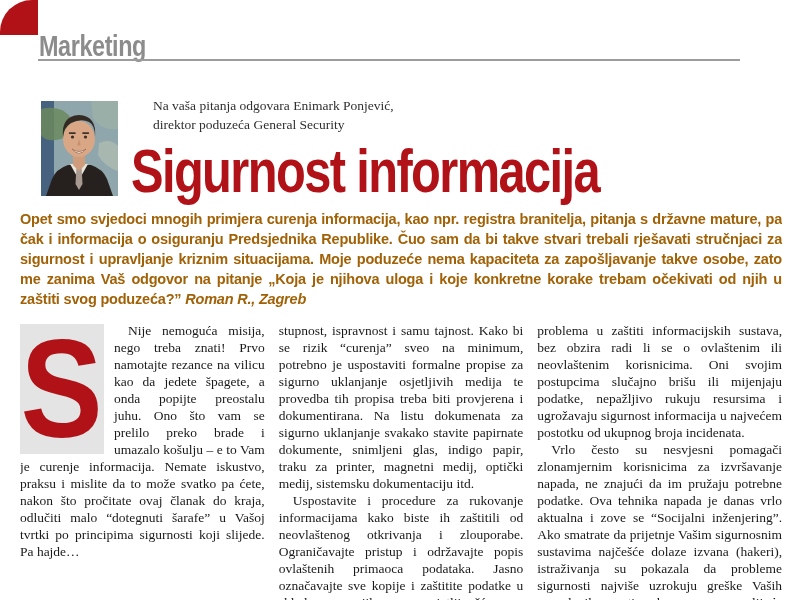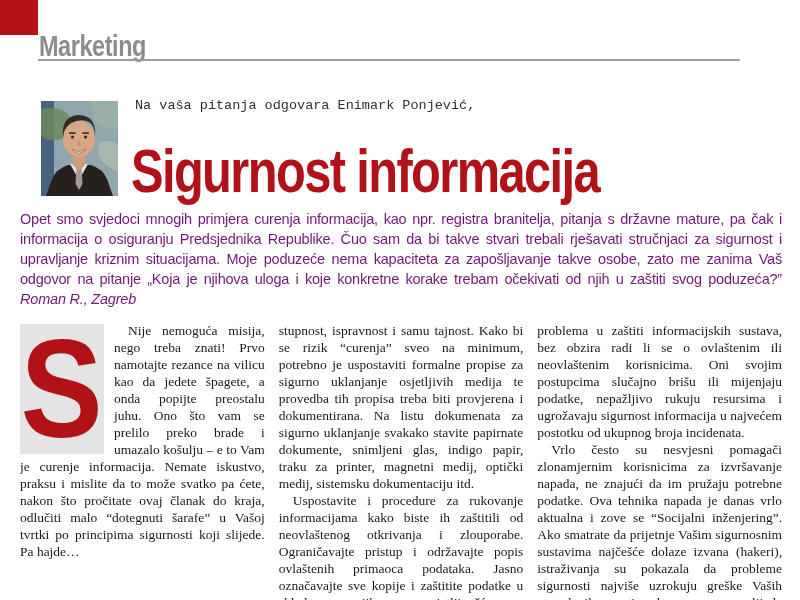--- a/index.html
+++ b/index.html
@@ -1,50 +1,50 @@
 <!DOCTYPE html>
 <html lang="hr"><head>
 <meta charset="utf-8">
 <style>
   * { margin:0; padding:0; box-sizing:border-box; }
   html,body { background:#fff; }
   .page {
     position:relative; width:800px; height:600px; background:#ffffff;
-    overflow:hidden; font-family:"Liberation Serif", serif;
+    overflow:hidden; font-family:"Liberation Serif", serif;border-radius:32px;
   }
   
   .corner-block { position:absolute; left:0; top:0; width:38px; height:35px; background:#b11218; }
   .section-label {
     position:absolute; left:39px; top:31px;
     font-family:"Liberation Sans", sans-serif; font-weight:bold; font-size:30px;
     color:#8c8c8c; line-height:1; letter-spacing:-0.5px;
     transform:scaleX(0.78); transform-origin:left top; white-space:nowrap;
   }
   .header-rule { position:absolute; left:38px; top:59px; width:702px; height:2px; background:#9c9c9c; }
 
   
   .portrait { position:absolute; left:41px; top:101px; width:77px; height:95px; }
   .kicker {
-    position:absolute; left:135px; top:96px;
-    font-family:Liberation Mono, monospace; font-size:13.5px; line-height:19px;
+    position:absolute; left:153px; top:96px;
+    font-family:Liberation Serif, serif; font-size:13.5px; line-height:19px;
     color:#2f2f2f; white-space:nowrap;
   }
   .article-title {
     position:absolute; left:131px; top:141px;
     font-family:"Liberation Sans", sans-serif; font-weight:bold; font-size:61px;
     color:#b11218; line-height:1; letter-spacing:-2px;
     transform:scaleX(0.80); transform-origin:left top; white-space:nowrap;
   }
 
   
   .lead {
     position:absolute; left:20px; top:209px; width:762px; height:103px;
-    font-family:"Liberation Sans", sans-serif; font-weight:normal;
+    font-family:"Liberation Sans", sans-serif; font-weight:bold;
     font-size:14.5px; line-height:20px; letter-spacing:-0.2px;
-    color:#701a75; text-align:justify; overflow:hidden;
+    color:#a16207; text-align:justify; overflow:hidden;
   }
   .lead .attribution { font-style:italic; }
 
   
   .columns {
     position:absolute; left:20px; top:322px; width:762px; height:278px;
     display:flex; gap:14px; overflow:hidden;
     font-size:13.5px; line-height:17px; color:#191919; text-align:justify;
   }
   .col { flex:1; min-width:0; hyphens:auto; }
@@ -87,20 +87,21 @@
       <circle cx="44.5" cy="36" r="1.6" fill="#3a2d25"></circle>
       <rect x="27.8" y="31.3" width="7" height="1.7" rx="0.8" fill="#40332a"></rect>
       <rect x="41.2" y="31.3" width="7" height="1.7" rx="0.8" fill="#40332a"></rect>
       <path d="M38 38 L36.3 44.5 L39.7 44.5 Z" fill="#c6906f"></path>
       <path d="M31 48 Q38 53 45 48 Q38 56.5 31 48 Z" fill="#fdfdfd" stroke="#9c6b52" stroke-width="0.8"></path>
     </svg>
   </div>
 
   <div class="kicker">
     <div>Na vaša pitanja odgovara Enimark Ponjević,</div>
+    <div>direktor poduzeća General Security</div>
   </div>
 
   <h1 class="article-title">Sigurnost informacija</h1>
 
   <div class="lead">
     <span>Opet smo svjedoci mnogih primjera curenja informacija, kao npr. registra branitelja, pitanja s državne mature, pa čak i informacija o osiguranju Predsjednika Republike. Čuo sam da bi takve stvari trebali rješavati stručnjaci za sigurnost i upravljanje kriznim situacijama. Moje poduzeće nema kapaciteta za zapošljavanje takve osobe, zato me zanima Vaš odgovor na pitanje „Koja je njihova uloga i koje konkretne korake trebam očekivati od njih u zaštiti svog poduzeća?” </span><span class="attribution">Roman R., Zagreb</span>
   </div>
 
   <div class="columns">
 

